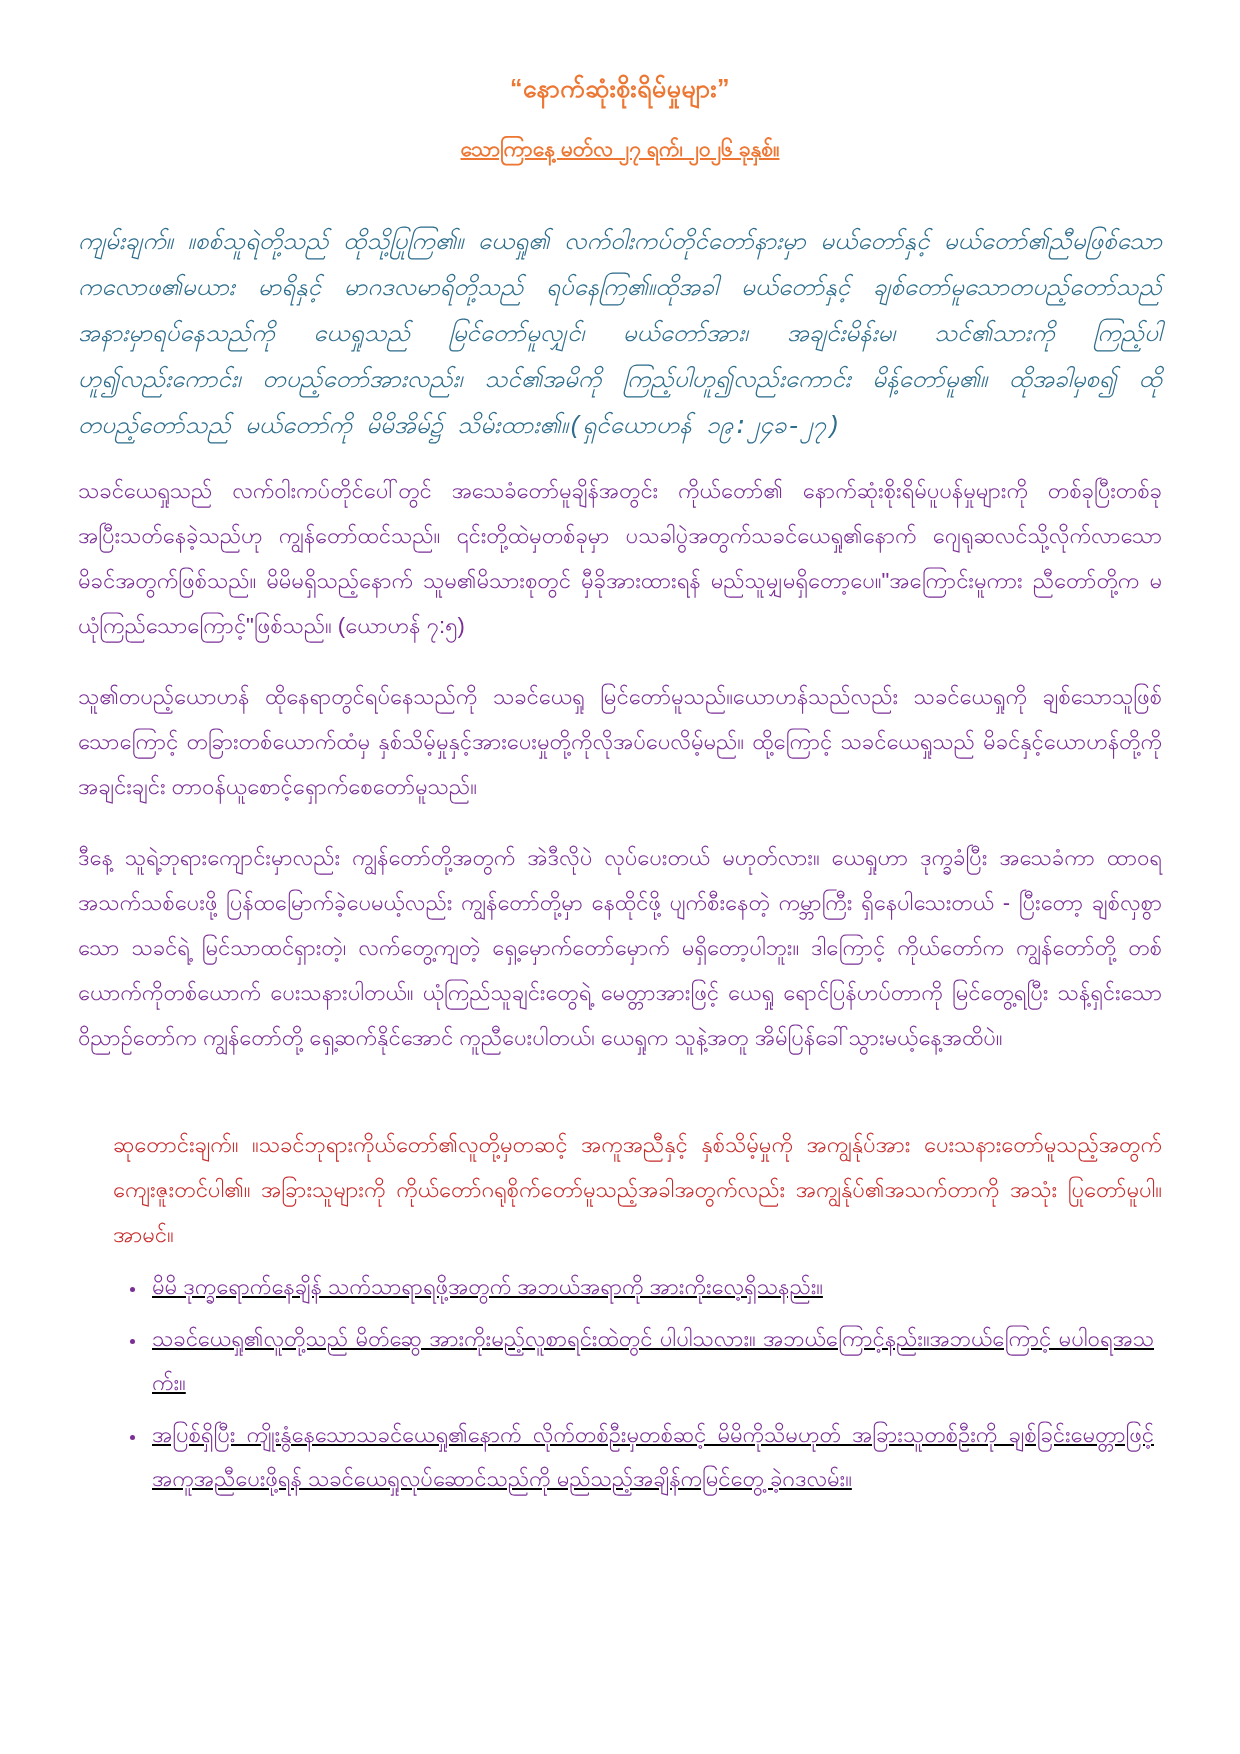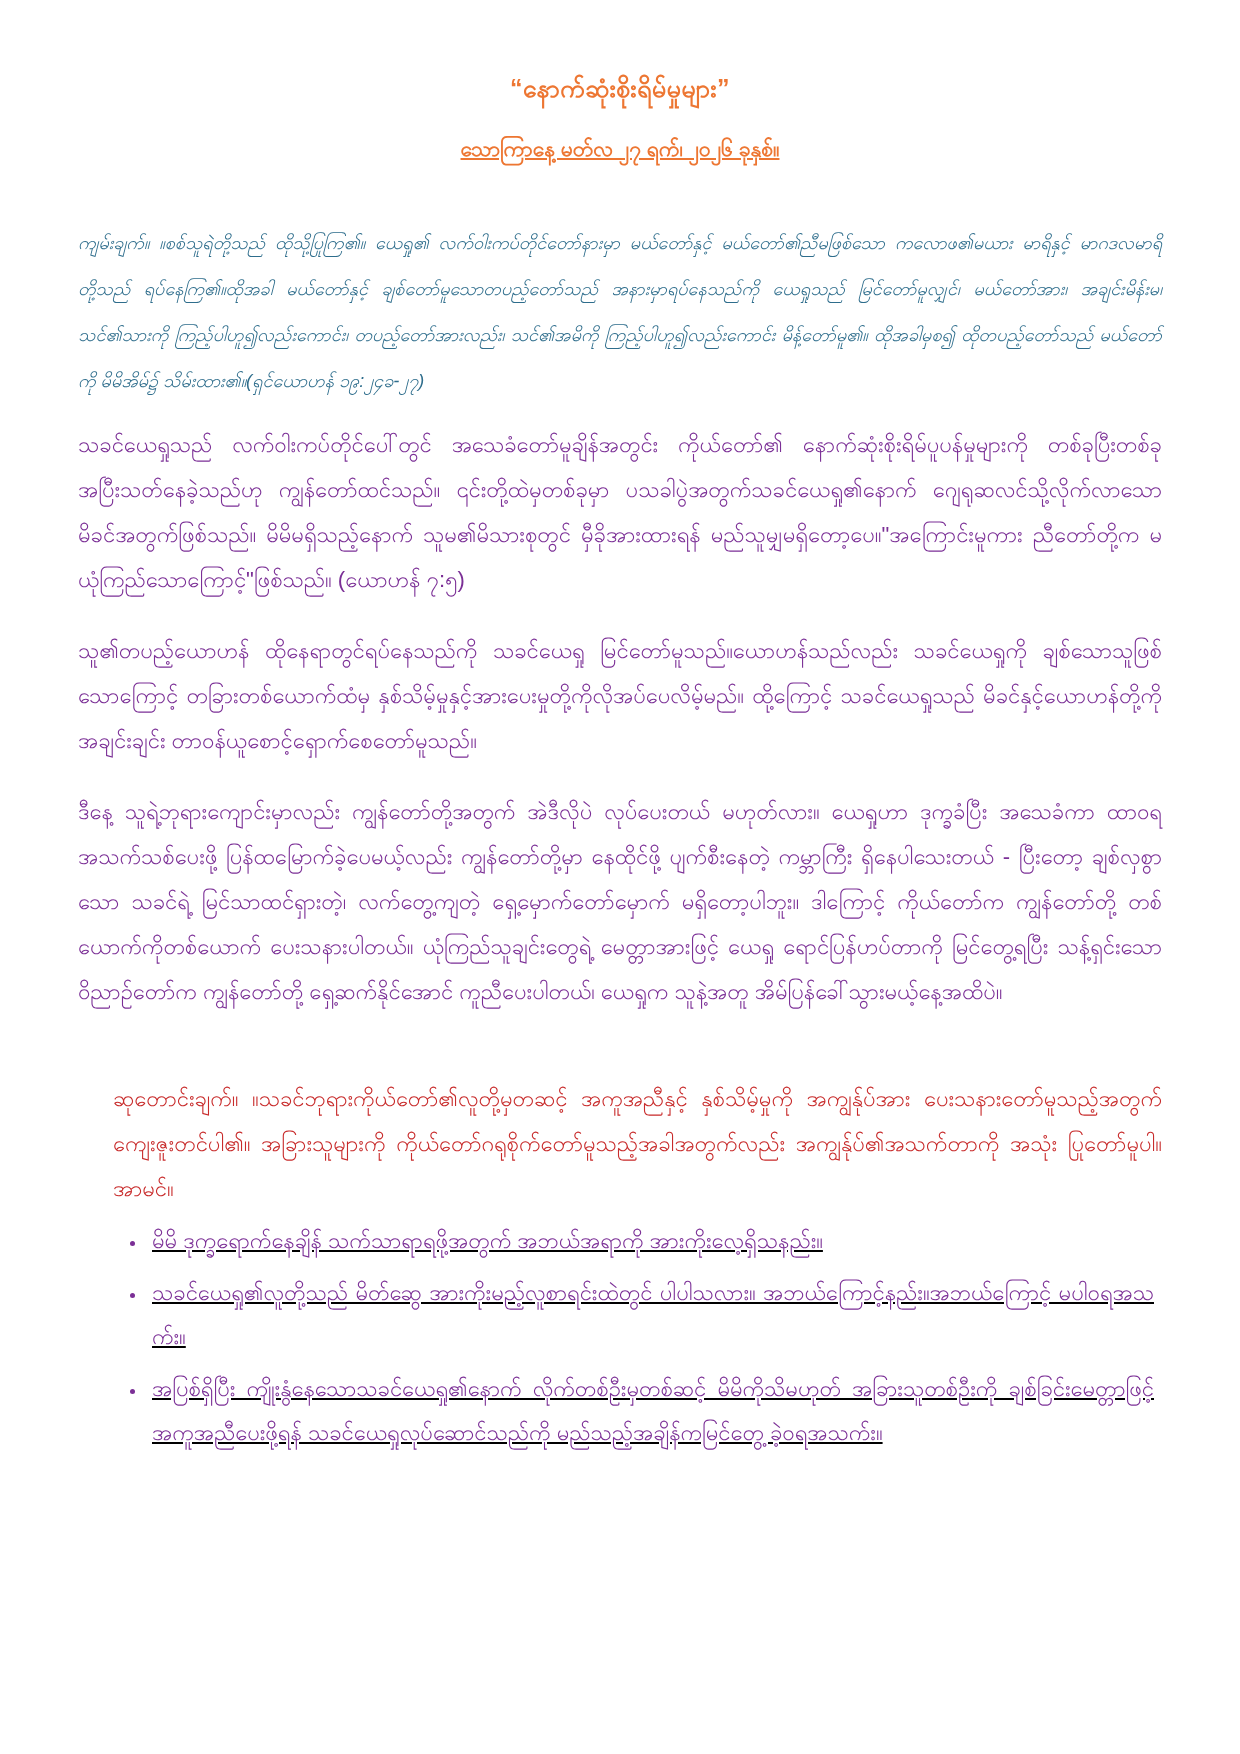--- a/index.html
+++ b/index.html
@@ -36,23 +36,24 @@
     margin: 0 0 58px 0;
   }
   p.body-par {
     margin: 0 0 26px 0;
     font-size: 22px;
     line-height: 45px;
     text-align: justify;
   }
   p.scripture {
     font-style: italic;
-    font-size: 18px;
+    font-size: 24px;
     line-height: 46px;
     margin-bottom: 18px;
+    font-family: Liberation Mono, monospace;
   }
   p.prayer {
     margin-top: 62px;
     margin-bottom: 0;
     margin-left: 35px;
   }
   .reflection-heading {
     margin: 70px 0 36px 0;
     font-size: 22px;
     line-height: 30px;
@@ -90,16 +91,16 @@
   <p class="body-par purple-par" id="par2" style="color: rgb(123, 47, 150);">သူ၏တပည့်ယောဟန် ထိုနေရာတွင်ရပ်နေသည်ကို သခင်ယေရှု မြင်တော်မူသည်။ယောဟန်သည်လည်း သခင်ယေရှုကို ချစ်သောသူဖြစ်သောကြောင့် တခြားတစ်ယောက်ထံမှ နှစ်သိမ့်မှုနှင့်အားပေးမှုတို့ကိုလိုအပ်ပေလိမ့်မည်။ ထို့ကြောင့် သခင်ယေရှုသည် မိခင်နှင့်ယောဟန်တို့ကို အချင်းချင်း တာဝန်ယူစောင့်ရှောက်စေတော်မူသည်။</p>
 
   <p class="body-par purple-par" id="par3" style="color: rgb(123, 47, 150);">ဒီနေ့ သူရဲ့ဘုရားကျောင်းမှာလည်း ကျွန်တော်တို့အတွက် အဲဒီလိုပဲ လုပ်ပေးတယ် မဟုတ်လား။ ယေရှုဟာ ဒုက္ခခံပြီး အသေခံကာ ထာဝရအသက်သစ်ပေးဖို့ ပြန်ထမြောက်ခဲ့ပေမယ့်လည်း ကျွန်တော်တို့မှာ နေထိုင်ဖို့ ပျက်စီးနေတဲ့ ကမ္ဘာကြီး ရှိနေပါသေးတယ် - ပြီးတော့ ချစ်လှစွာ သော သခင်ရဲ့ မြင်သာထင်ရှားတဲ့၊ လက်တွေ့ကျတဲ့ ရှေ့မှောက်တော်မှောက် မရှိတော့ပါဘူး။ ဒါကြောင့် ကိုယ်တော်က ကျွန်တော်တို့ တစ်ယောက်ကိုတစ်ယောက် ပေးသနားပါတယ်။ ယုံကြည်သူချင်းတွေရဲ့ မေတ္တာအားဖြင့် ယေရှု ရောင်ပြန်ဟပ်တာကို မြင်တွေ့ရပြီး သန့်ရှင်းသော ဝိညာဉ်တော်က ကျွန်တော်တို့ ရှေ့ဆက်နိုင်အောင် ကူညီပေးပါတယ်၊ ယေရှုက သူနဲ့အတူ အိမ်ပြန်ခေါ်သွားမယ့်နေ့အထိပဲ။</p>
 
   <p class="body-par prayer" id="prayerPar" style="color: rgb(200, 43, 43);">ဆုတောင်းချက်။ ။သခင်ဘုရားကိုယ်တော်၏လူတို့မှတဆင့် အကူအညီနှင့် နှစ်သိမ့်မှုကို အကျွန်ုပ်အား ပေးသနားတော်မူသည့်အတွက် ကျေးဇူးတင်ပါ၏။ အခြားသူများကို ကိုယ်တော်ဂရုစိုက်တော်မူသည့်အခါအတွက်လည်း အကျွန်ုပ်၏အသက်တာကို အသုံး ပြုတော်မူပါ။ အာမင်။</p>
 
 
   <ul class="reflection-list">
     <li style="color: rgb(123, 47, 150);">မိမိ ဒုက္ခရောက်နေချိန် သက်သာရာရဖို့အတွက် အဘယ်အရာကို အားကိုးလေ့ရှိသနည်း။</li>
     <li style="color: rgb(123, 47, 150);">သခင်ယေရှု၏လူတို့သည် မိတ်ဆွေ အားကိုးမည့်လူစာရင်းထဲတွင် ပါပါသလား။ အဘယ်ကြောင့်နည်း။အဘယ်ကြောင့် မပါဝရအသက်း။</li>
-    <li style="color: rgb(123, 47, 150);">အပြစ်ရှိပြီး ကျိုးနွံနေသောသခင်ယေရှု၏နောက် လိုက်တစ်ဦးမှတစ်ဆင့် မိမိကိုသိမဟုတ် အခြားသူတစ်ဦးကို ချစ်ခြင်းမေတ္တာဖြင့်အကူအညီပေးဖို့ရန် သခင်ယေရှုလုပ်ဆောင်သည်ကို မည်သည့်အချိန်ကမြင်တွေ့ ခဲ့ဝရအသက်း။</li>
+    <li style="color: rgb(123, 47, 150);">အပြစ်ရှိပြီး ကျိုးနွံနေသောသခင်ယေရှု၏နောက် လိုက်တစ်ဦးမှတစ်ဆင့် မိမိကိုသိမဟုတ် အခြားသူတစ်ဦးကို ချစ်ခြင်းမေတ္တာဖြင့်အကူအညီပေးဖို့ရန် သခင်ယေရှုလုပ်ဆောင်သည်ကို မည်သည့်အချိန်ကမြင်တွေ့ ခဲ့ဂဒလမ်း။</li>
   </ul>
 
 </div>
 
 </body></html>

